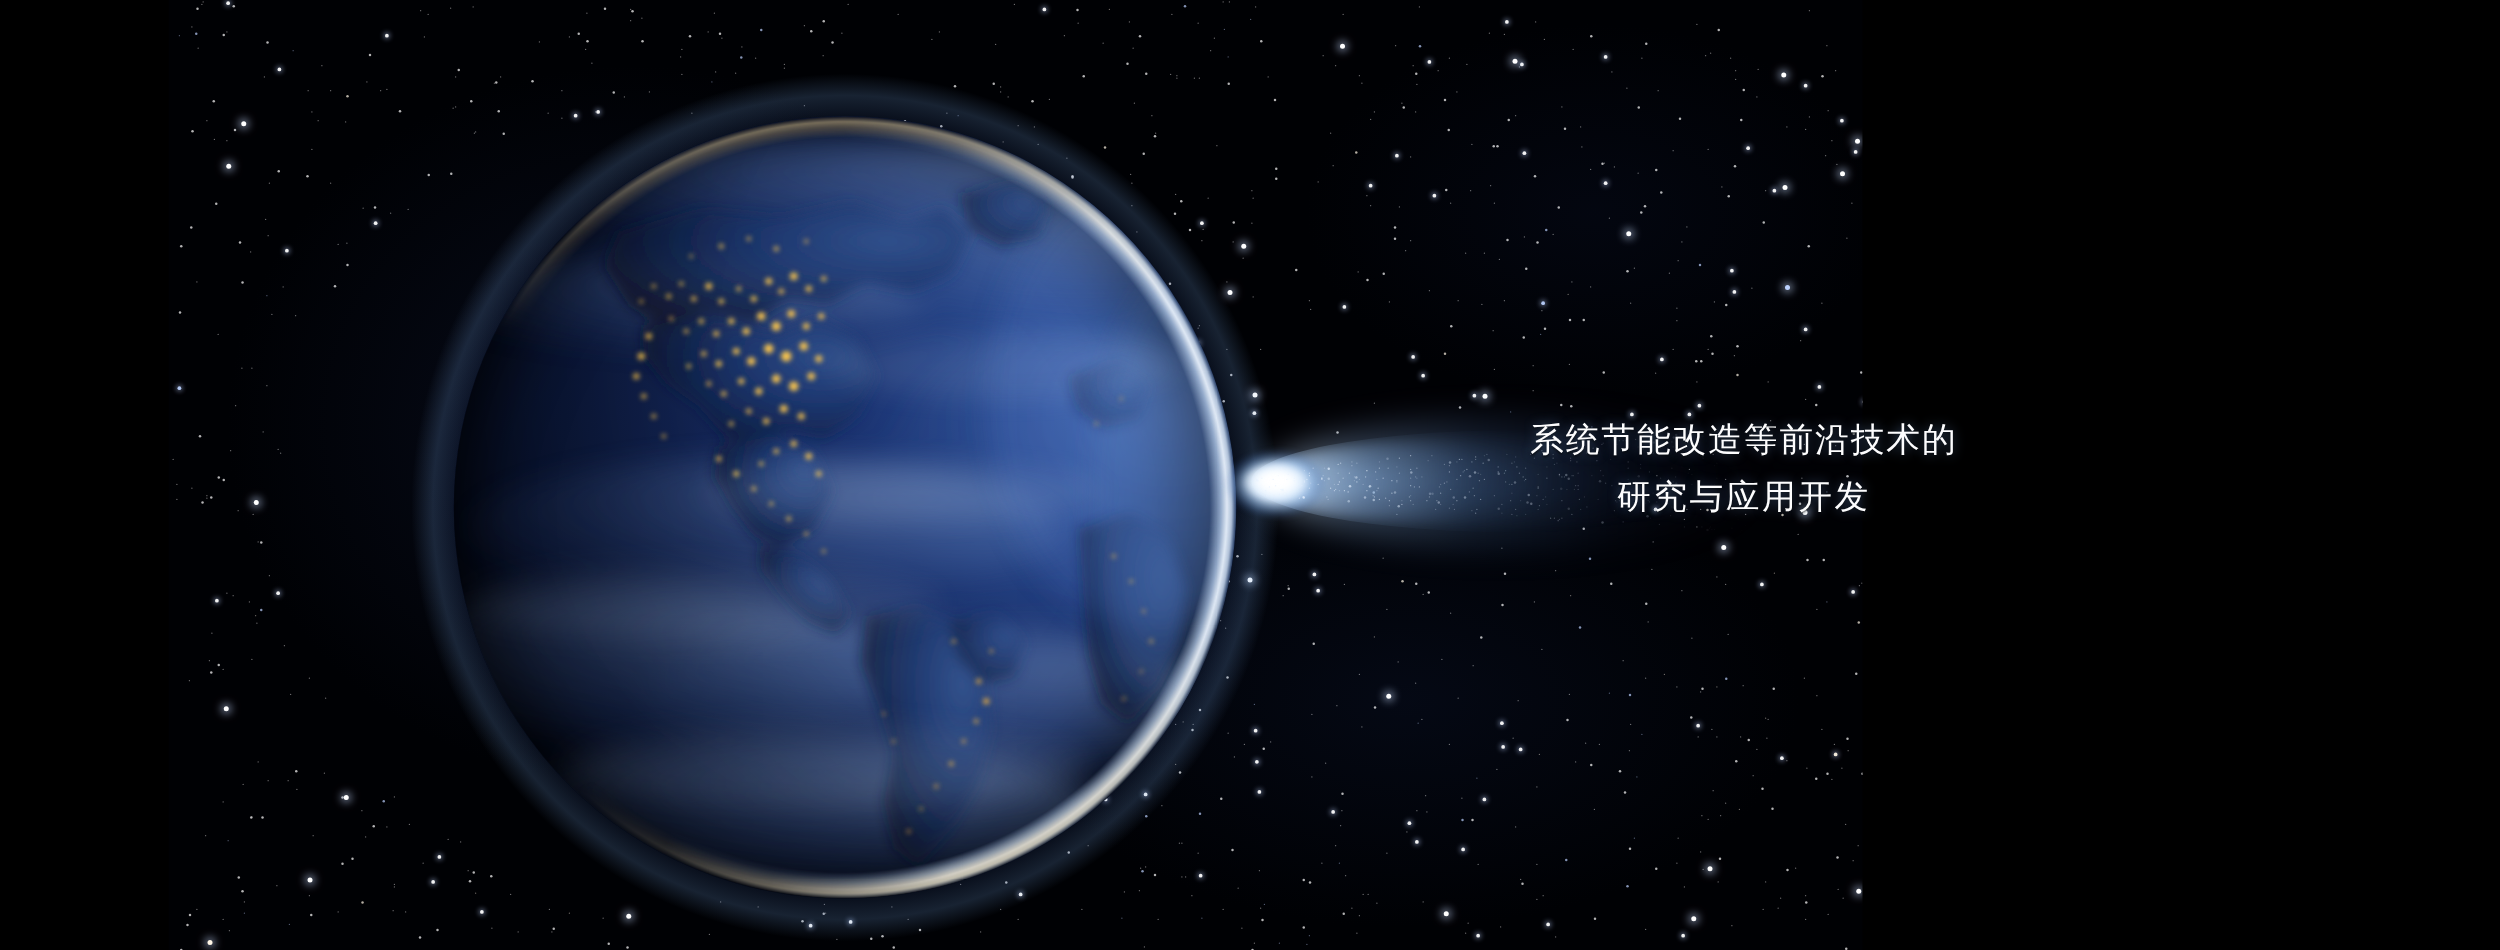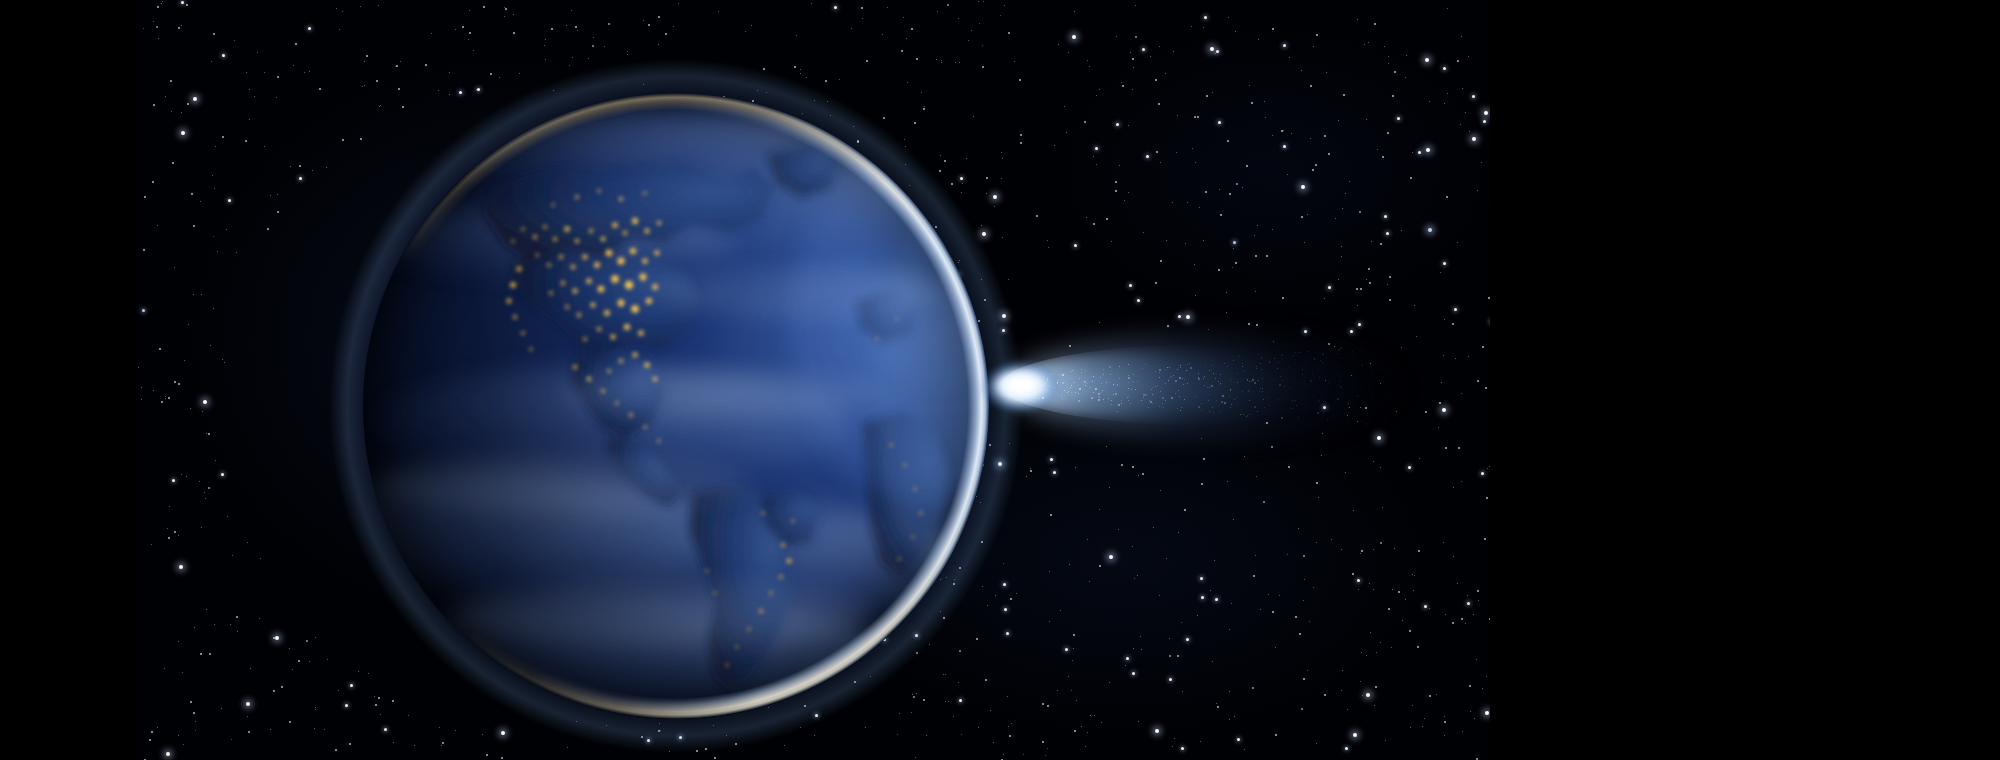--- a/index.html
+++ b/index.html
@@ -1833,16 +1833,18 @@
           <div class="star" style="left: 309.1px; top: 79.5px; width: 1px; height: 1px; opacity: 0.14; background: rgb(230, 241, 255);"></div>
           <div class="star" style="left: 323.3px; top: 105.2px; width: 1px; height: 1px; opacity: 0.18; background: rgb(230, 241, 255);"></div>
           <div class="star" style="left: 110.2px; top: 84.2px; width: 1px; height: 1px; opacity: 0.24; background: rgb(230, 241, 255);"></div>
         </div>
     </div>
 
   </div>
 
   <div id="copy">
     <div id="headline">
+      <span class="ln ln1">系统节能改造等前沿技术的</span>
+      <span class="ln ln2">研究与应用开发</span>
     </div>
   </div>
 
 </div>
 
 </body></html>

